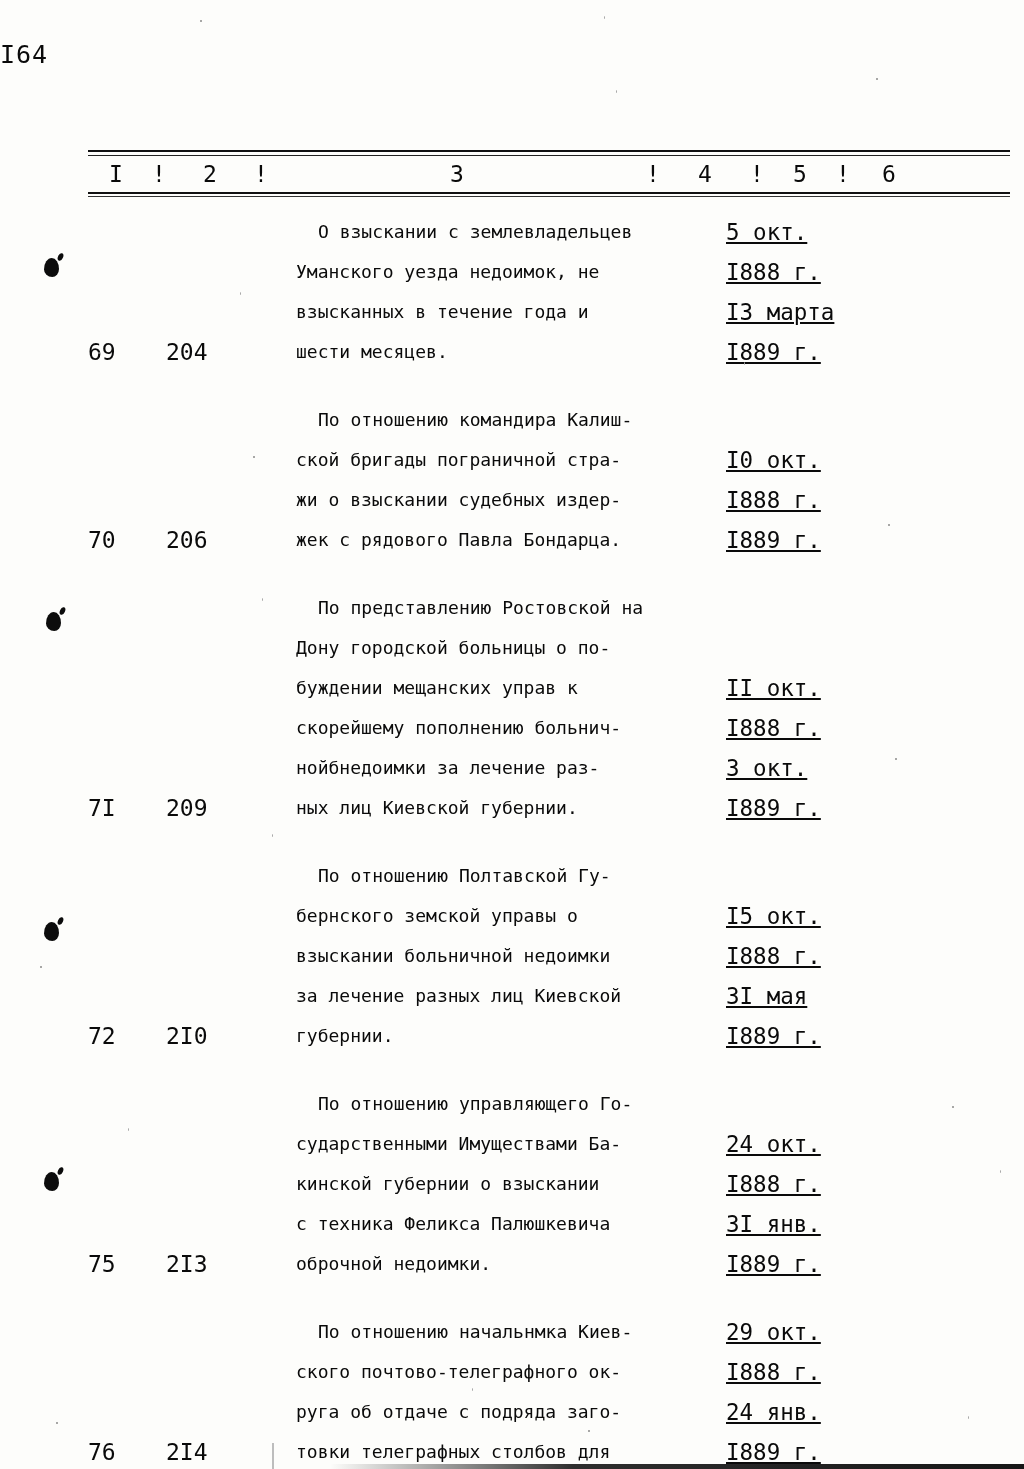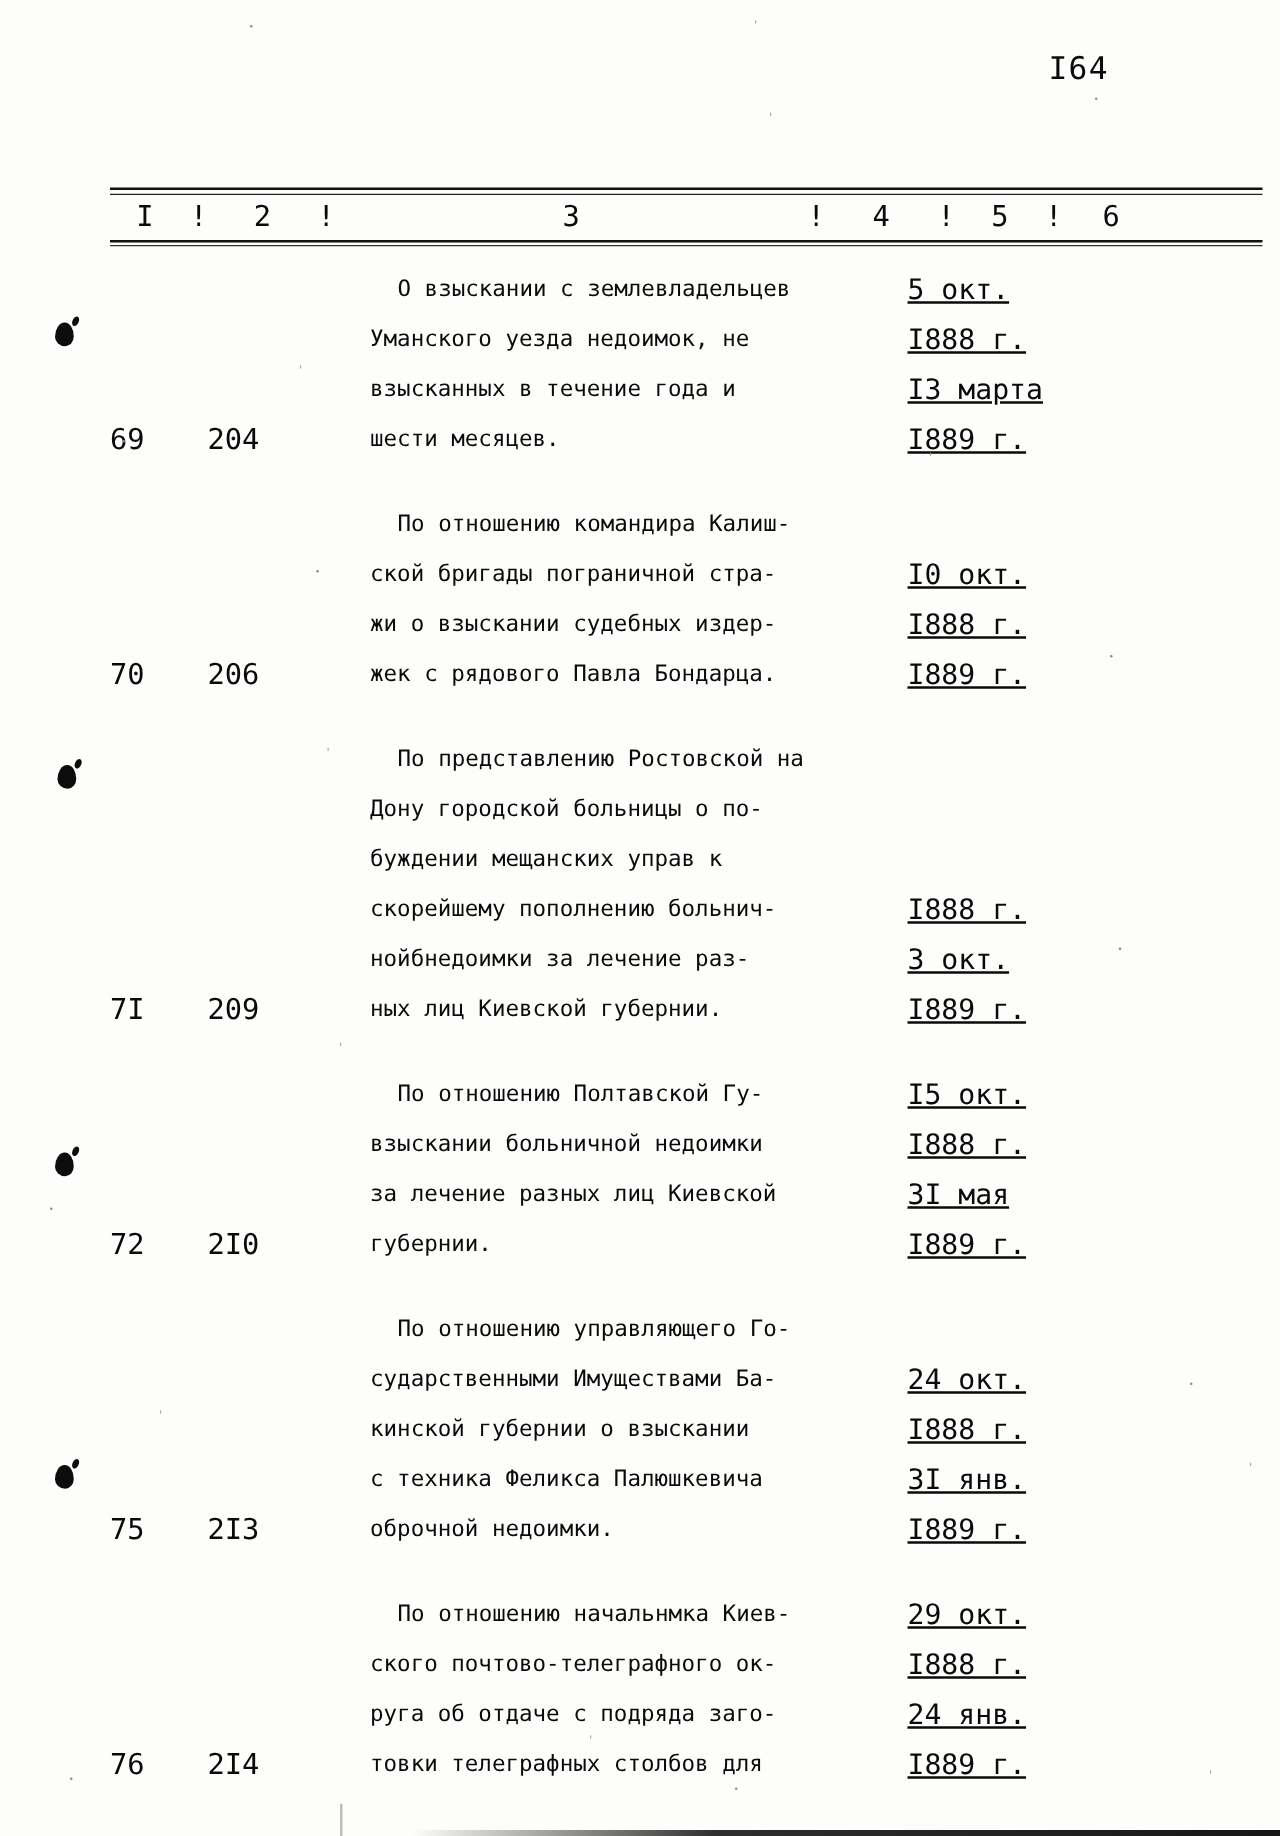--- a/index.html
+++ b/index.html
@@ -22,21 +22,21 @@
     inset: 0;
     background: #fdfdfb;
   }
 
   
   .page-number {
     position: absolute;
     top: 40px;
     left: 0;
     width: 887px;
-    text-align: right;
+    text-align: left;
     font-size: 25px;
     letter-spacing: 1px;
     font-family: "DejaVu Sans Mono", "Liberation Mono", monospace;
   }
 
   
   .table-wrap {
     position: absolute;
     top: 150px;
     left: 88px;
@@ -251,32 +251,34 @@
         <div class="col-file">209</div>
         <div class="col-text">
           <span class="tl indent">По представлению Ростовской на</span>
           <span class="tl">Дону городской больницы о по-</span>
           <span class="tl">буждении мещанских управ к</span>
           <span class="tl">скорейшему пополнению больнич-</span>
           <span class="tl">нойбнедоимки за лечение раз-</span>
           <span class="tl">ных лиц Киевской губернии.</span>
         </div>
         <div class="col-dates">
+          <span class="dl">II окт.</span>
           <span class="dl">I888 г.</span>
           <span class="dl">3 окт.</span>
           <span class="dl">I889 г.</span>
         </div>
         <div class="col-c5"></div>
         <div class="col-c6"></div>
       </div>
       <div class="entry">
         <div class="col-num">72</div>
         <div class="col-file">2I0</div>
         <div class="col-text">
           <span class="tl indent">По отношению Полтавской Гу-</span>
+          <span class="tl">бернского земской управы о</span>
           <span class="tl">взыскании больничной недоимки</span>
           <span class="tl">за лечение разных лиц Киевской</span>
           <span class="tl">губернии.</span>
         </div>
         <div class="col-dates">
           <span class="dl">I5 окт.</span>
           <span class="dl">I888 г.</span>
           <span class="dl">3I мая</span>
           <span class="dl">I889 г.</span>
         </div>

